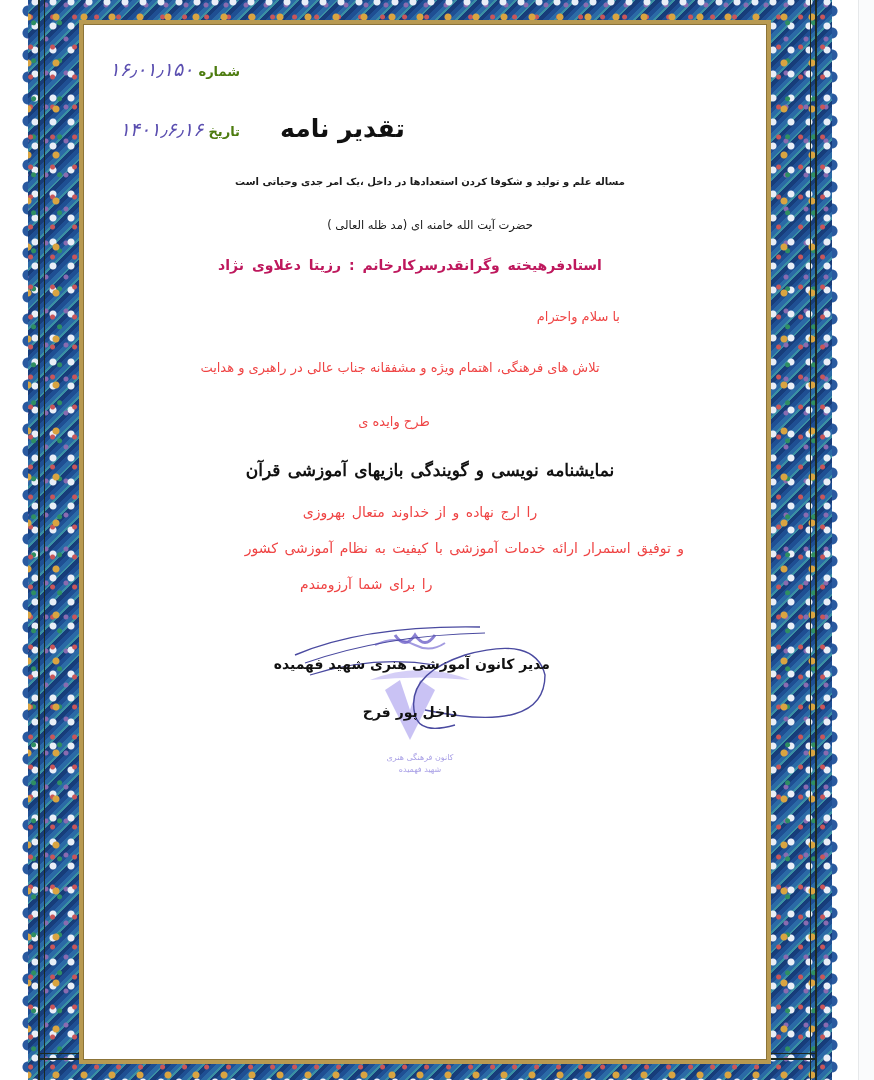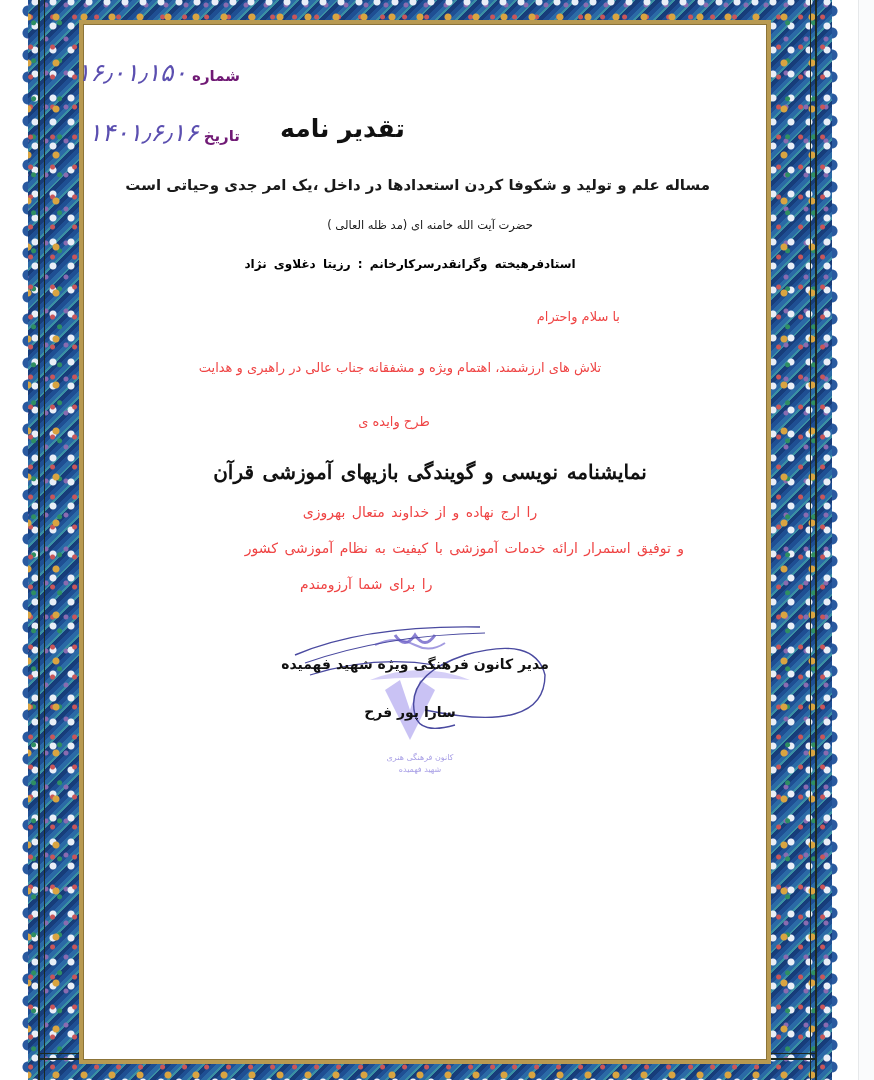--- a/index.html
+++ b/index.html
@@ -51,44 +51,44 @@
   }
   
   .paper {
     position: absolute; left: 84px; top: 25px; width: 682px; height: 1030px;
     background: #ffffff;
   }
   .rtl { direction: rtl; unicode-bidi: embed; }
   .abs { position: absolute; white-space: nowrap; }
 
   .meta-label {
-    font-family: "DejaVu Sans", sans-serif; font-weight: bold; font-size: 15px; color: #701a75;
+    font-family: "DejaVu Sans", sans-serif; font-weight: bold; font-size: 13px; color: #4d7c0f;
   }
   .handwritten {
-    font-family: "DejaVu Serif", serif; font-style: italic; color: #5b4fb0; font-size: 25px;
+    font-family: "DejaVu Serif", serif; font-style: italic; color: #5b4fb0; font-size: 19px;
     letter-spacing: 1px;
   }
   .title {
     font-family: "DejaVu Sans", sans-serif; font-weight: bold; font-size: 25px; color: #111;
   }
   .quote {
-    font-family: "DejaVu Sans", sans-serif; font-weight: bold; font-size: 15px; color: #1a1a1a;
+    font-family: "DejaVu Sans", sans-serif; font-weight: bold; font-size: 10px; color: #1a1a1a;
   }
   .quote-src {
     font-family: "DejaVu Sans", sans-serif; font-size: 11.5px; color: #1a1a1a;
   }
   .recipient {
-    font-family: "DejaVu Sans", sans-serif; font-weight: bold; font-size: 12px; color: #000000;
+    font-family: "DejaVu Sans", sans-serif; font-weight: bold; font-size: 14px; color: #be185d;
     word-spacing: 3px;
   }
   .body-light {
     font-family: "DejaVu Sans", sans-serif; font-size: 13px; color: #ef4444; font-weight: normal;
   }
   .project {
-    font-family: Liberation Sans, sans-serif; font-weight: bold; font-size: 20px; color: #111;
+    font-family: Liberation Serif, serif; font-weight: bold; font-size: 17px; color: #111;
     word-spacing: 3px;
   }
   .body-std {
     font-family: "DejaVu Sans", sans-serif; font-size: 14px; color: #ef4444; word-spacing: 2px;
   }
   .sign {
     font-family: "DejaVu Sans", sans-serif; font-weight: bold; font-size: 14px; color: #111;
   }
   .stamp {
     position: absolute; left: 345px; top: 620px; width: 150px; height: 170px; pointer-events: none;
@@ -122,21 +122,21 @@
 </div>
 
 <div class="abs rtl title" style="left:280px; top:114px; width:240px; text-align:left;">تقدیر نامه</div>
 
 <div class="abs rtl quote" style="left:150px; top:176px; width:560px; text-align:center;">مساله علم و تولید و شکوفا کردن استعدادها در داخل ،یک امر جدی وحیاتی است</div>
 <div class="abs rtl quote-src" style="left:250px; top:218px; width:360px; text-align:center;">حضرت آیت الله خامنه ای (مد ظله العالی )</div>
 
 <div class="abs rtl recipient" style="left:180px; top:257px; width:460px; text-align:center;">استادفرهیخته وگرانقدرسرکارخانم :  رزیتا  دغلاوی نژاد</div>
 
 <div class="abs rtl body-light" style="left:420px; top:309px; width:200px; text-align:right;">با سلام واحترام</div>
-<div class="abs rtl body-light" style="left:150px; top:360px; width:500px; text-align:center;">تلاش های ارزشمند، اهتمام ویژه و مشفقانه جناب عالی در راهبری و هدایت</div>
+<div class="abs rtl body-light" style="left:150px; top:360px; width:500px; text-align:center;">تلاش های فرهنگی، اهتمام ویژه و مشفقانه جناب عالی در راهبری و هدایت</div>
 <div class="abs rtl body-light" style="left:314px; top:414px; width:160px; text-align:center;">طرح وایده ی</div>
 <div class="abs rtl project" style="left:200px; top:460px; width:460px; text-align:center;">نمایشنامه نویسی  و  گویندگی بازیهای آموزشی  قرآن</div>
 <div class="abs rtl body-std" style="left:230px; top:504px; width:380px; text-align:center;">را ارج نهاده و از خداوند  متعال بهروزی</div>
 <div class="abs rtl body-std" style="left:184px; top:540px; width:500px; text-align:right;">و توفیق  استمرار ارائه خدمات آموزشی با کیفیت به نظام آموزشی کشور</div>
 <div class="abs rtl body-std" style="left:300px; top:576px; width:250px; text-align:left;">را برای  شما آرزومندم</div>
 
 <svg class="stamp" viewBox="0 0 150 170">
   <path d="M40 70 L65 120 L90 70 L75 60 L65 90 L55 60 Z" fill="#b7aef0" opacity="0.75"></path>
   <path d="M25 60 Q75 40 125 60 Q75 55 25 60 Z" fill="#c3bbf3" opacity="0.7"></path>
   <path d="M30 25 q20 -10 40 0 q15 8 30 -2" stroke="#8c82d8" stroke-width="2" fill="none" opacity="0.8"></path>
@@ -144,14 +144,14 @@
   <text x="75" y="140" font-size="8" fill="#a9a0e6" text-anchor="middle" font-family="DejaVu Sans, sans-serif">کانون فرهنگی هنری</text>
   <text x="75" y="152" font-size="8" fill="#a9a0e6" text-anchor="middle" font-family="DejaVu Sans, sans-serif">شهید فهمیده</text>
 </svg>
 <svg style="position:absolute; left:285px; top:615px; width:270px; height:130px; pointer-events:none;" viewBox="0 0 270 130">
   <path d="M10 40 Q80 10 195 12" stroke="#4a4aa0" stroke-width="1.4" fill="none"></path>
   <path d="M20 48 Q100 20 200 18" stroke="#4a4aa0" stroke-width="1.2" fill="none"></path>
   <path d="M140 95 Q260 120 260 60 Q250 20 180 40 Q120 60 130 100 Q135 120 170 110" stroke="#4a4aa0" stroke-width="1.4" fill="none"></path>
   <path d="M25 60 Q90 40 150 50" stroke="#4a4aa0" stroke-width="1.1" fill="none"></path>
 </svg>
 
-<div class="abs rtl sign" style="left:280px; top:656px; width:270px; text-align:center;">مدیر کانون  فرهنگی ویژه  شهید فهمیده</div>
-<div class="abs rtl sign" style="left:345px; top:704px; width:130px; text-align:center;">سارا پور فرح</div>
+<div class="abs rtl sign" style="left:280px; top:656px; width:270px; text-align:center;">مدیر کانون  آموزشی هنری  شهید فهمیده</div>
+<div class="abs rtl sign" style="left:345px; top:704px; width:130px; text-align:center;">داخل پور فرح</div>
 
 </body></html>

